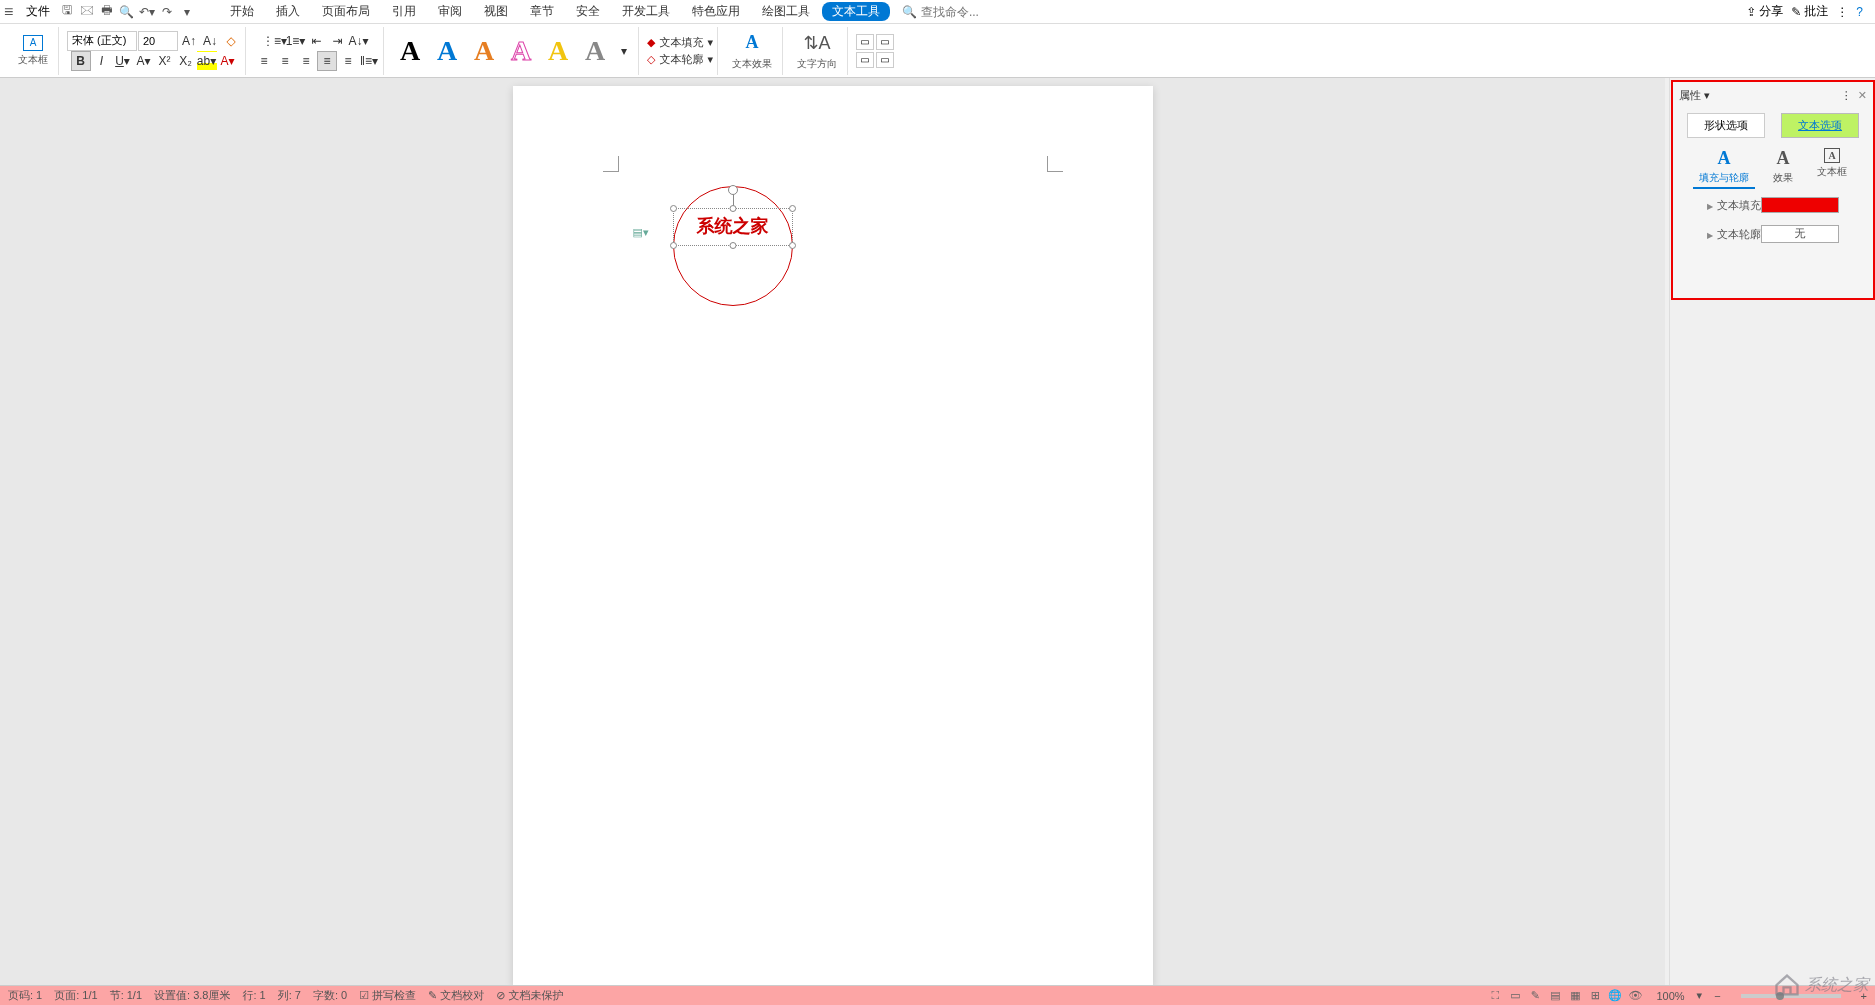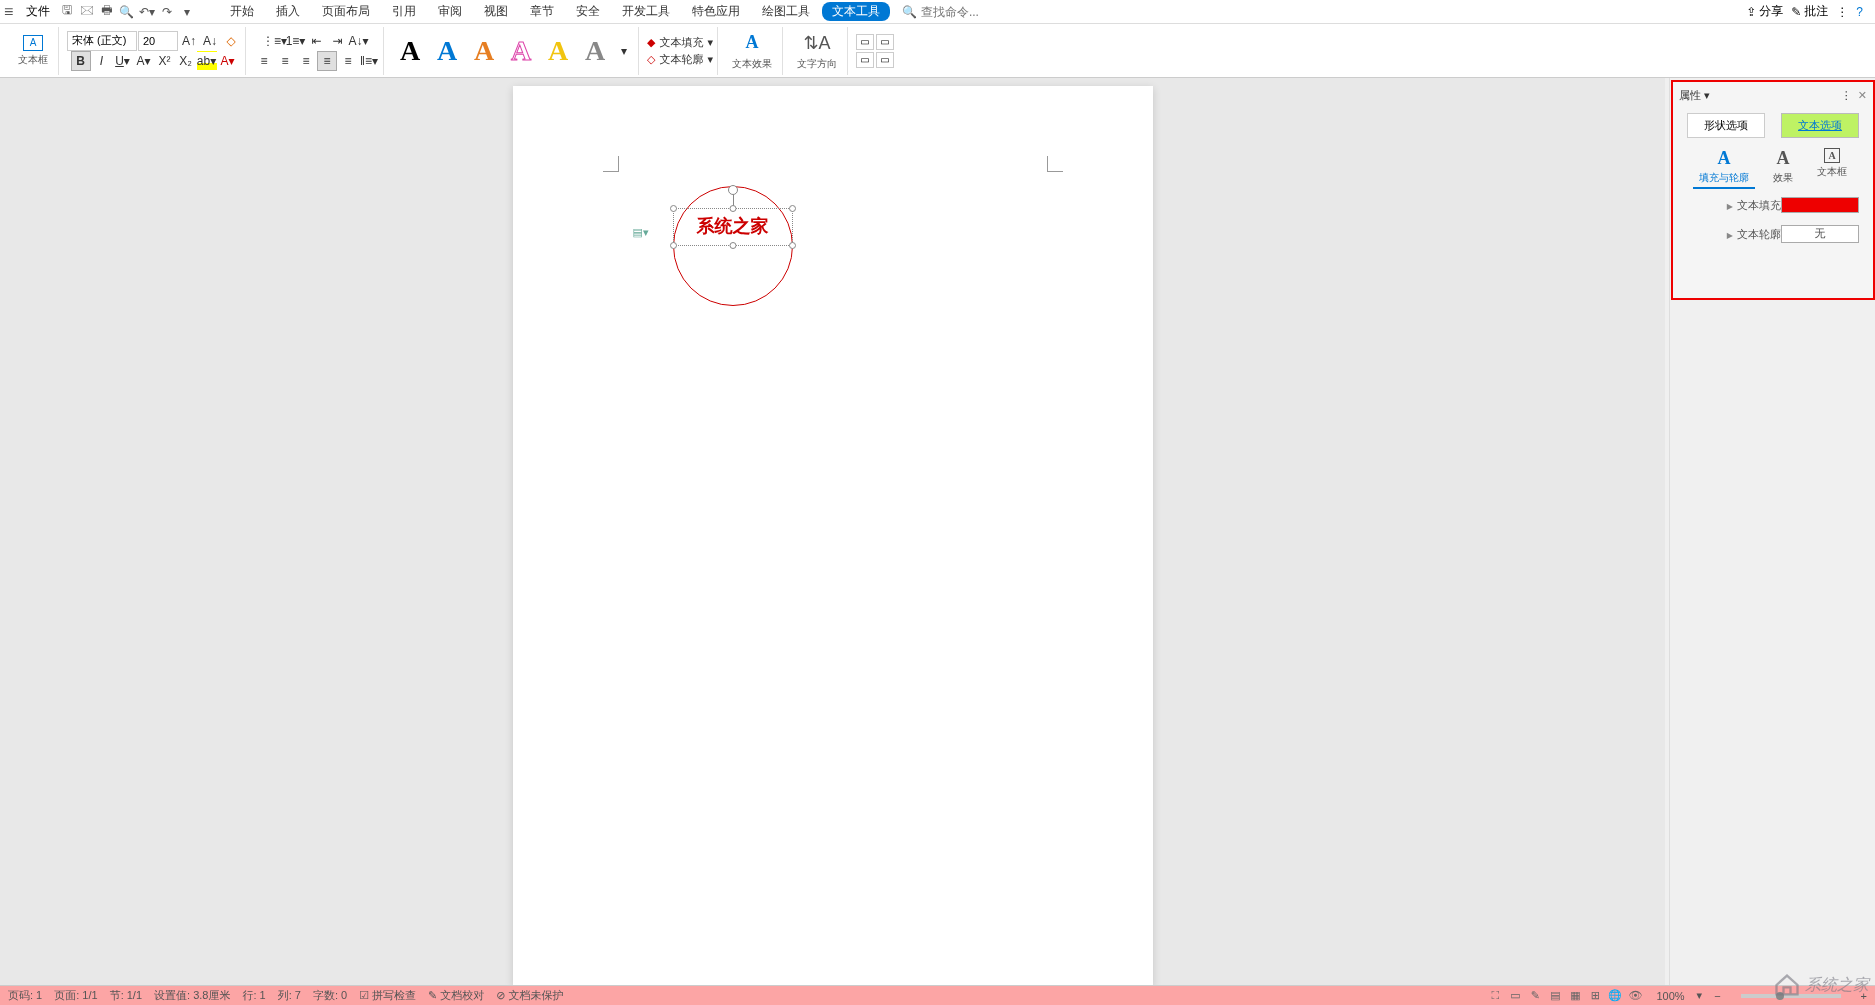--- a/index.html
+++ b/index.html
@@ -58,21 +58,21 @@
     .props-panel { position: absolute; right: 0; top: 80px; width: 204px; height: 220px; background: #f5f5f5; border: 2px solid #e00; z-index: 10; }
     .props-header { font-size: 11px; padding: 6px 6px; color: #333; display: flex; justify-content: space-between; align-items: center; }
     .props-close { cursor: pointer; color: #888; }
     .props-tabs { display: flex; justify-content: center; gap: 16px; margin: 4px 14px; }
     .props-tab { flex: 1; text-align: center; font-size: 11px; padding: 4px 0; border: 1px solid #ccc; cursor: pointer; background: #fff; }
     .props-tab.active { background: #bef264; border-color: #bbb; color: #0078d4; text-decoration: underline; }
     .props-subtabs { display: flex; justify-content: space-around; margin: 8px 14px 2px; }
     .props-subtab { display: flex; flex-direction: column; align-items: center; gap: 2px; font-size: 10px; color: #555; cursor: pointer; padding: 2px 6px; }
     .props-subtab .ico { font-size: 18px; font-weight: bold; font-family: serif; }
     .props-subtab.active { color: #0078d4; border-bottom: 2px solid #0078d4; }
-    .props-row { display: flex; align-items: center; justify-content: flex-end; padding: 6px 14px; font-size: 11px; color: #555; }
+    .props-row { display: flex; align-items: center; justify-content: center; padding: 6px 14px; font-size: 11px; color: #555; }
     .props-row .tri { font-size: 8px; margin-right: 4px; color: #888; }
     .color-swatch { width: 78px; height: 16px; border: 1px solid #aaa; background: #e00; cursor: pointer; }
     .outline-select { width: 78px; height: 18px; border: 1px solid #aaa; font-size: 11px; text-align: center; background: #fff; cursor: pointer; }
     
     
     .statusbar { position: absolute; bottom: 0; left: 0; right: 0; height: 20px; background: #fca5a5; border-top: 1px solid #ccc; display: flex; align-items: center; font-size: 11px; color: #555; padding: 0 8px; gap: 12px; }
     .statusbar .spacer { flex: 1; }
     .status-btn { display: flex; align-items: center; gap: 3px; cursor: pointer; }
     .view-btns { display: flex; gap: 2px; }
     .view-btn { width: 18px; height: 16px; border: 1px solid transparent; display: inline-flex; align-items: center; justify-content: center; cursor: pointer; color: #666; }

